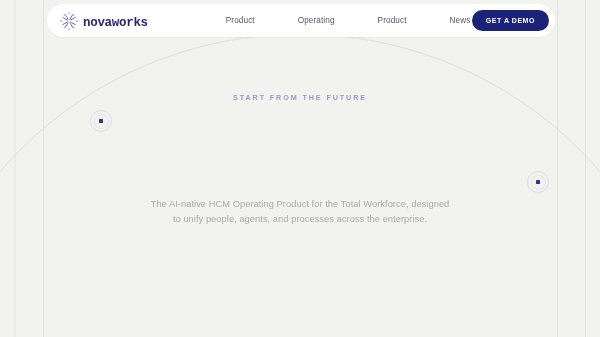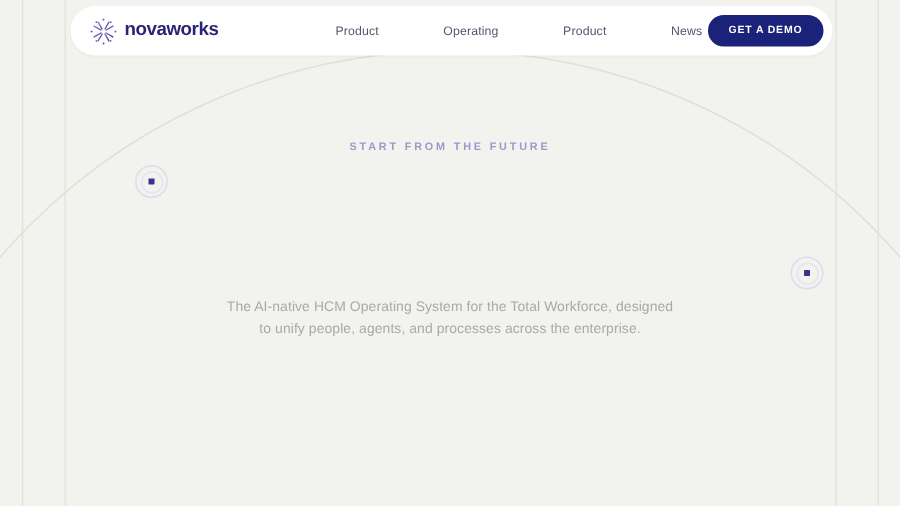--- a/index.html
+++ b/index.html
@@ -33,24 +33,25 @@
     background: #ffffff;
     border-radius: 17px;
     display: flex;
     align-items: center;
     z-index: 5;
     box-shadow: 0 1px 2px rgba(30,30,60,0.04);
   }
 
   #brand {
     display: flex;
-    align-items: flex-start;
+    align-items: flex-end;
     gap: 5px;
     margin-left: 13px;
     text-decoration: none;
+    font-family: Liberation Mono, monospace;
   }
   #brand-mark { width: 18px; height: 18px; display: block; flex: none; }
   #brand-name {
     font-size: 12.5px;
     font-weight: 700;
     color: #2b2475;
     letter-spacing: -0.3px;
     white-space: nowrap;
   }
 
@@ -212,21 +213,21 @@
     <a class="nav-link" href="#">News</a>
   </div>
 
   <button id="demo-button">GET A DEMO</button>
 </nav>
 
 <section id="hero">
 
   <div id="eyebrow">START FROM THE FUTURE</div>
 
-  <p id="hero-subtitle">The AI-native HCM Operating System for the Total Workforce, designed to unify people, agents, and processes across the enterprise.</p>
+  <p id="hero-subtitle">The AI-native HCM Operating Product for the Total Workforce, designed to unify people, agents, and processes across the enterprise.</p>
 
   <div id="marker-left" class="orbit-marker">
     <span class="dot"></span>
   </div>
 
   <div id="marker-right" class="orbit-marker">
     <span class="dot"></span>
   </div>
 
 </section>

